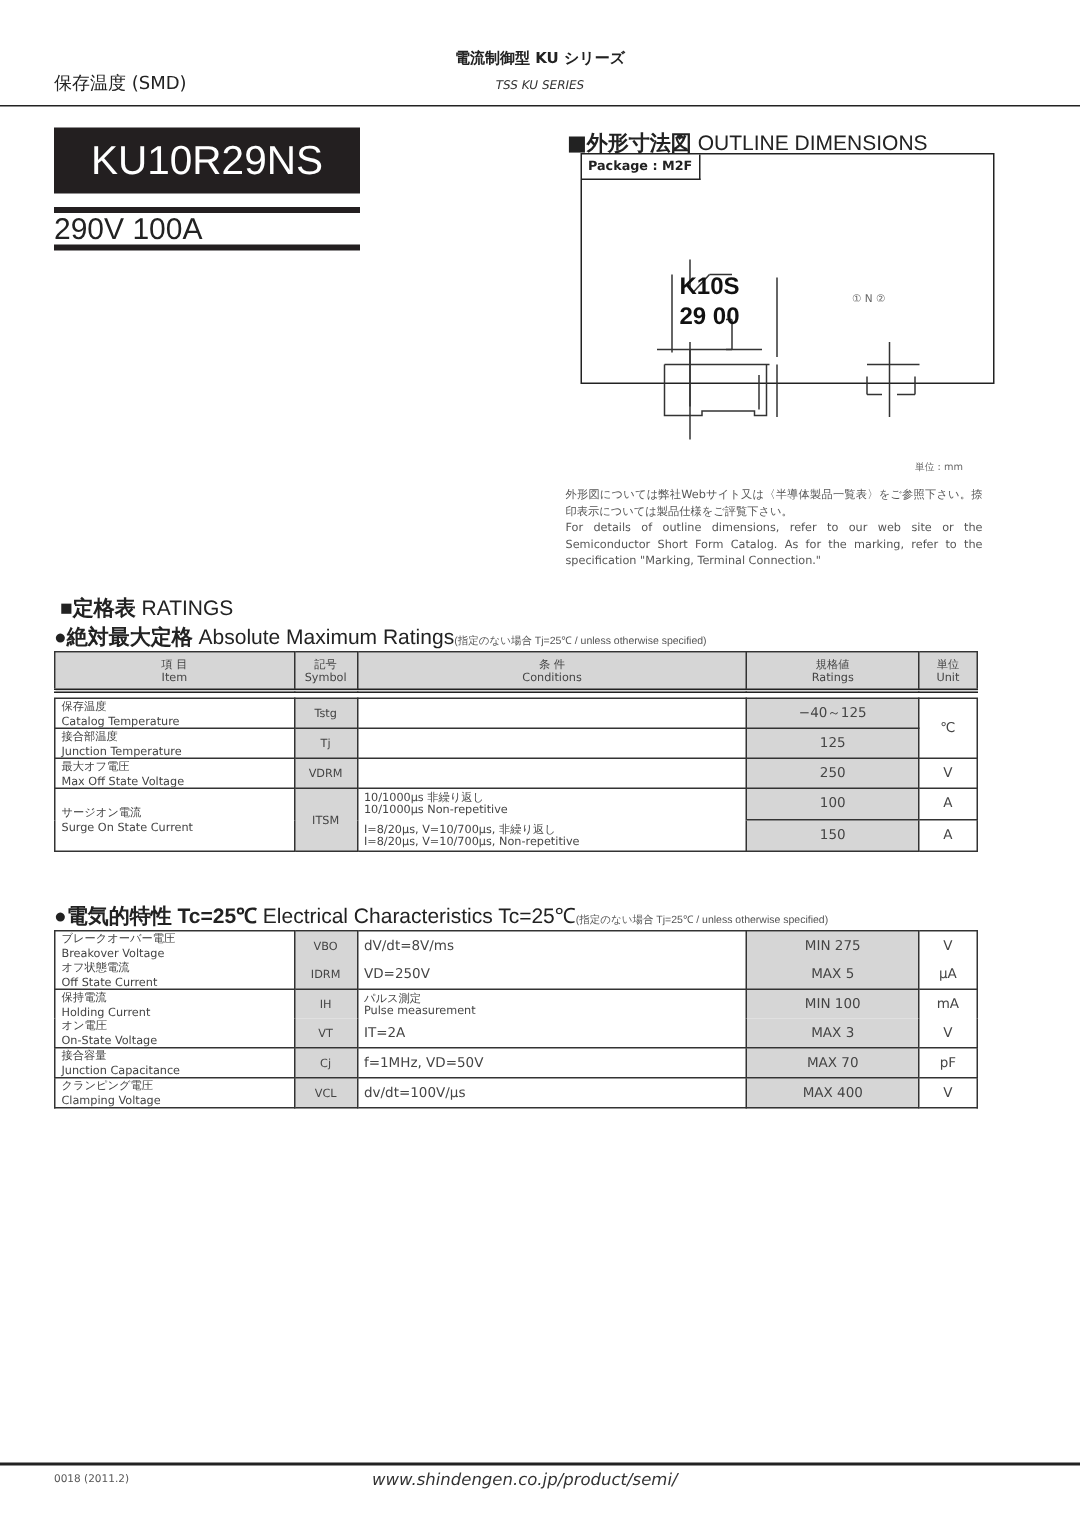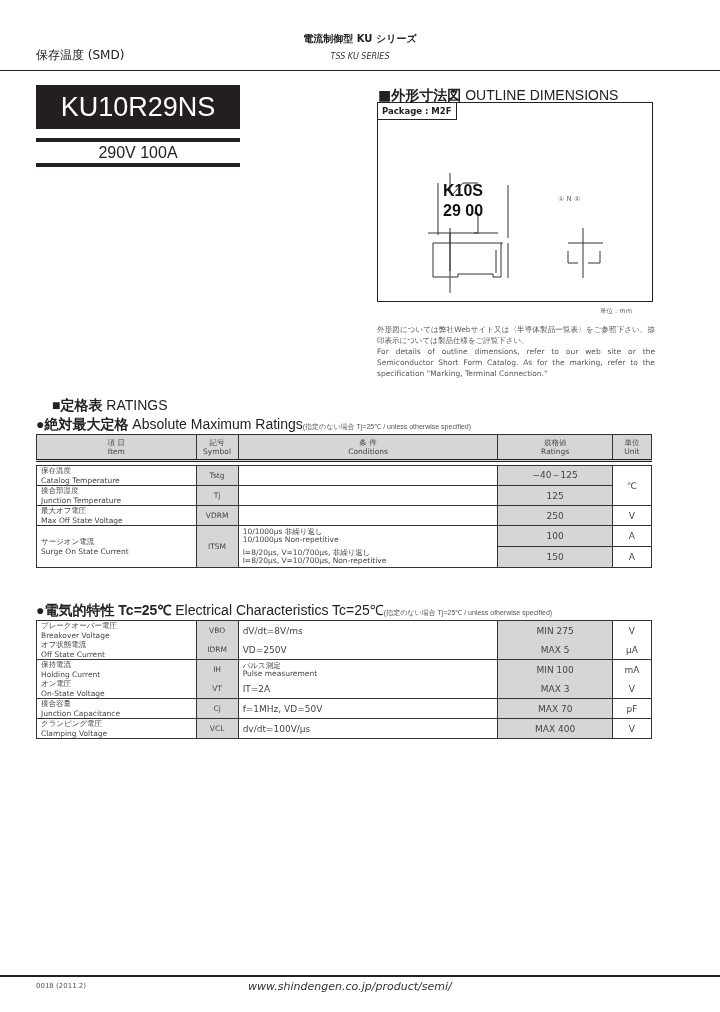--- a/index.html
+++ b/index.html
@@ -4,28 +4,28 @@
 <style>
   html,body{margin:0;padding:0;background:#fff;}
   body{width:720px;height:1012px;position:relative;overflow:hidden;font-family:"DejaVu Sans","Liberation Sans",sans-serif;color:#222;}
   .abs{position:absolute;}
   .hdr-jp{left:0;width:720px;top:32px;text-align:center;font-weight:bold;font-size:10px;}
   .hdr-en{left:0;width:720px;top:52px;text-align:center;font-style:italic;font-size:8px;color:#333;}
   .hdr-smd{left:36px;top:47px;font-size:12px;}
   .hdr-rule{left:0;top:70px;width:720px;height:1px;background:#222;}
   .pn-box{left:36px;top:85px;width:204px;height:44px;background:#231f20;color:#fff;font-family:"Liberation Sans",sans-serif;font-size:27px;line-height:44px;text-align:center;}
   .pn-bar1{left:36px;top:138px;width:204px;height:4px;background:#231f20;}
-  .pn-sub{left:36px;top:142px;width:204px;text-align:center;font-family:"Liberation Sans",sans-serif;font-size:16px;line-height:22px;}
+  .pn-sub{left:36px;top:142px;width:204px;text-align:left;font-family:"Liberation Sans",sans-serif;font-size:20px;line-height:22px;}
   .pn-bar2{left:36px;top:163px;width:204px;height:4px;background:#231f20;}
   .od-title{left:378px;top:87px;font-size:14px;font-family:"Liberation Sans",sans-serif;}
   .od-title b{font-family:"DejaVu Sans",sans-serif;}
-  .od-box{left:377px;top:102px;width:276px;height:200px;border:1px solid #222;box-sizing:border-box;}
+  .od-box{left:387px;top:102px;width:276px;height:154px;border:1px solid #222;box-sizing:border-box;}
   .pkg-label{left:0;top:0;padding:2px 4px;font-size:8.5px;font-weight:bold;border-right:1px solid #222;border-bottom:1px solid #222;height:12px;line-height:12px;}
   .od-note{left:377px;top:324px;width:278px;font-size:7.5px;line-height:11px;color:#555;text-align:justify;}
-  .sec-title{left:52px;top:397px;font-size:14px;font-family:"Liberation Sans",sans-serif;}
+  .sec-title{left:40px;top:397px;font-size:14px;font-family:"Liberation Sans",sans-serif;}
   .sub-title{left:36px;top:416px;font-size:14px;font-family:"Liberation Sans",sans-serif;white-space:nowrap;}
   .sub-title small{font-size:7px;color:#555;}
   table{border-collapse:collapse;position:absolute;font-size:7.5px;color:#444;}
   td,th{border:1px solid #333;padding:0 4px;font-weight:normal;}
   .sym{background:#d6d6d6;text-align:center;}
   .rat{background:#d6d6d6;text-align:center;font-size:9px;}
   .unit{text-align:center;font-size:9px;}
   thead th{background:#d6d6d6;text-align:center;line-height:9px;height:24px;}
   .t1{left:36px;top:434px;width:616px;}
   .t2{left:36px;top:620px;width:616px;}

